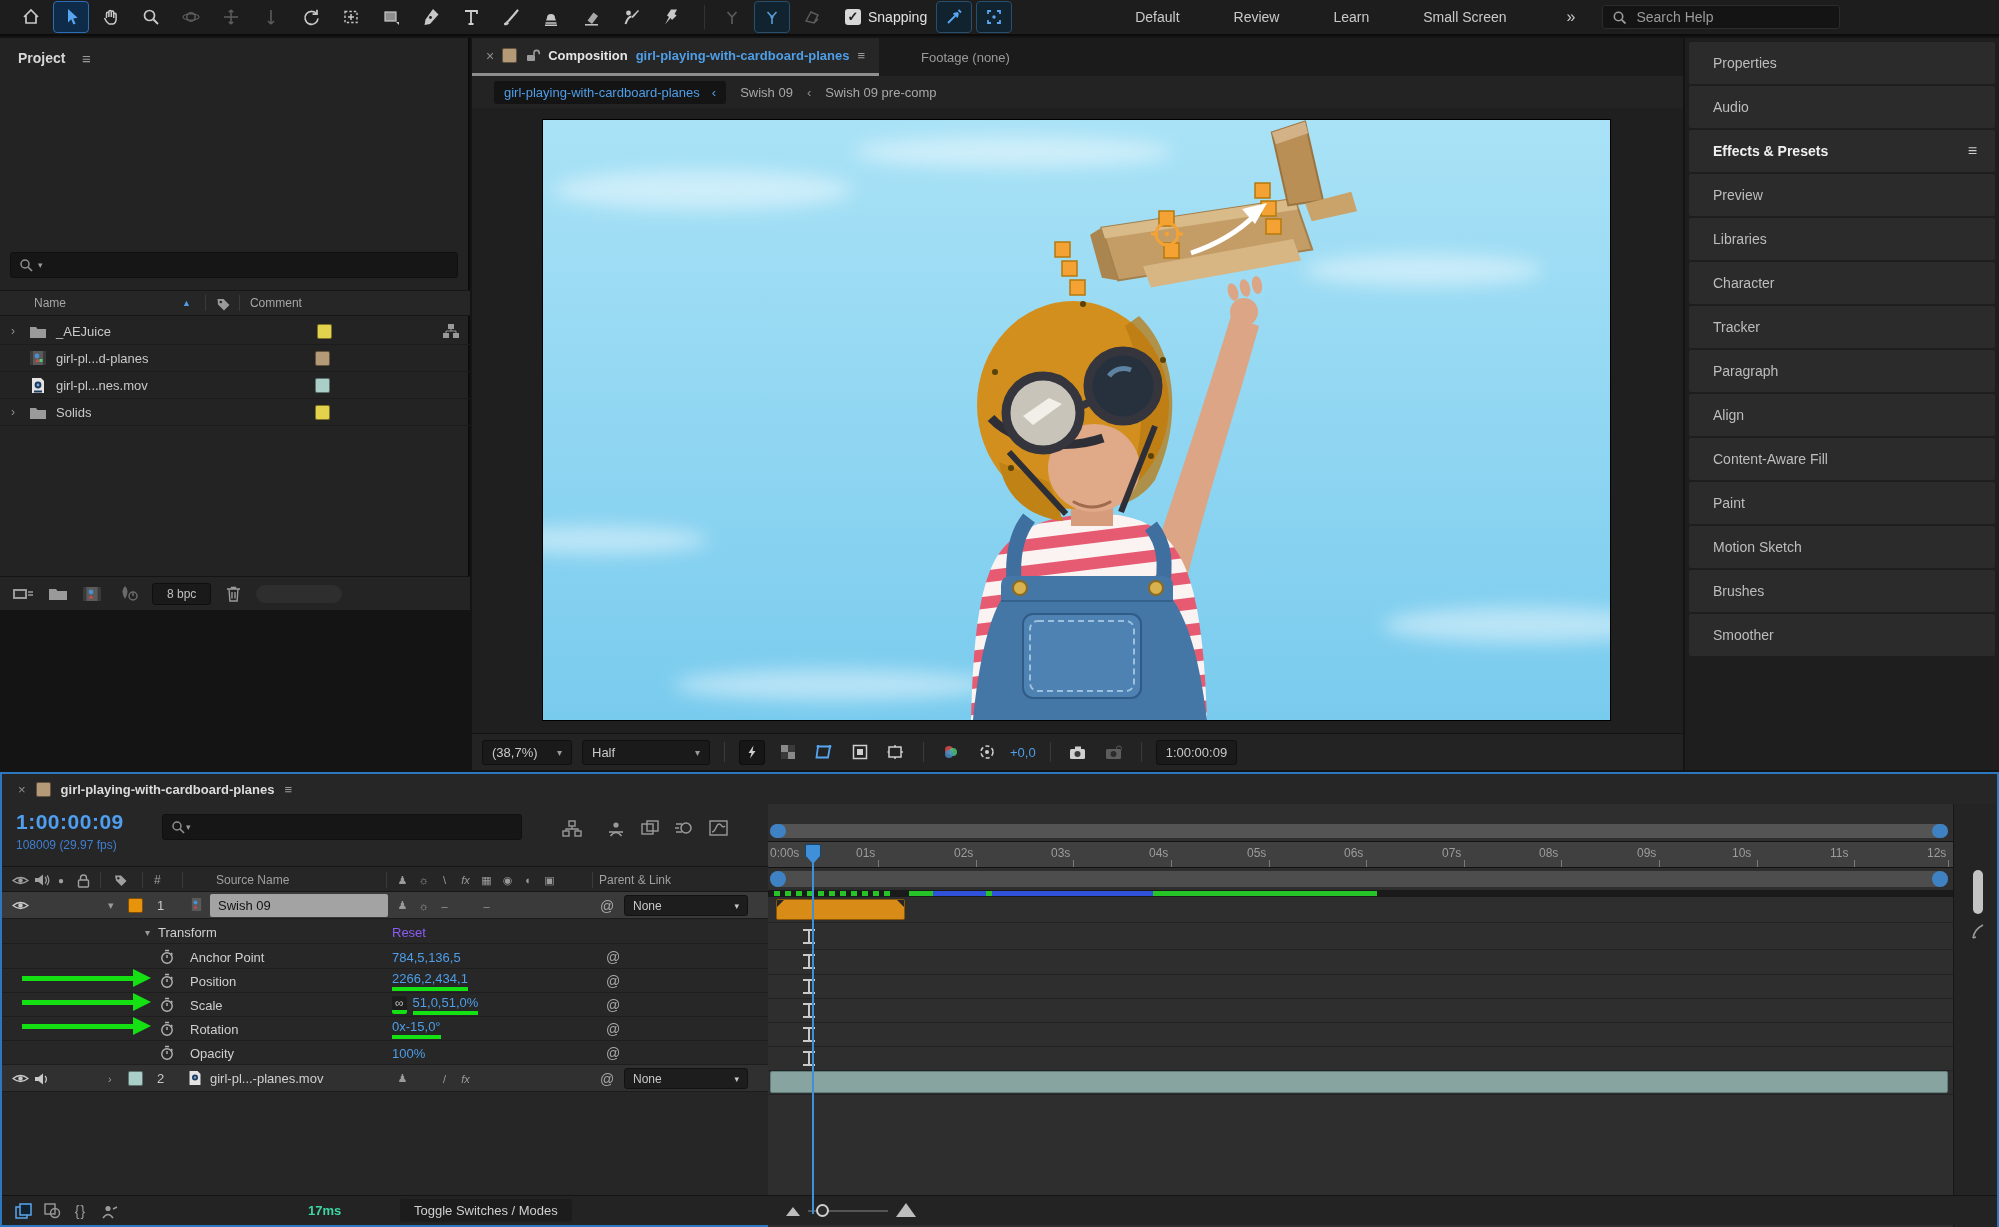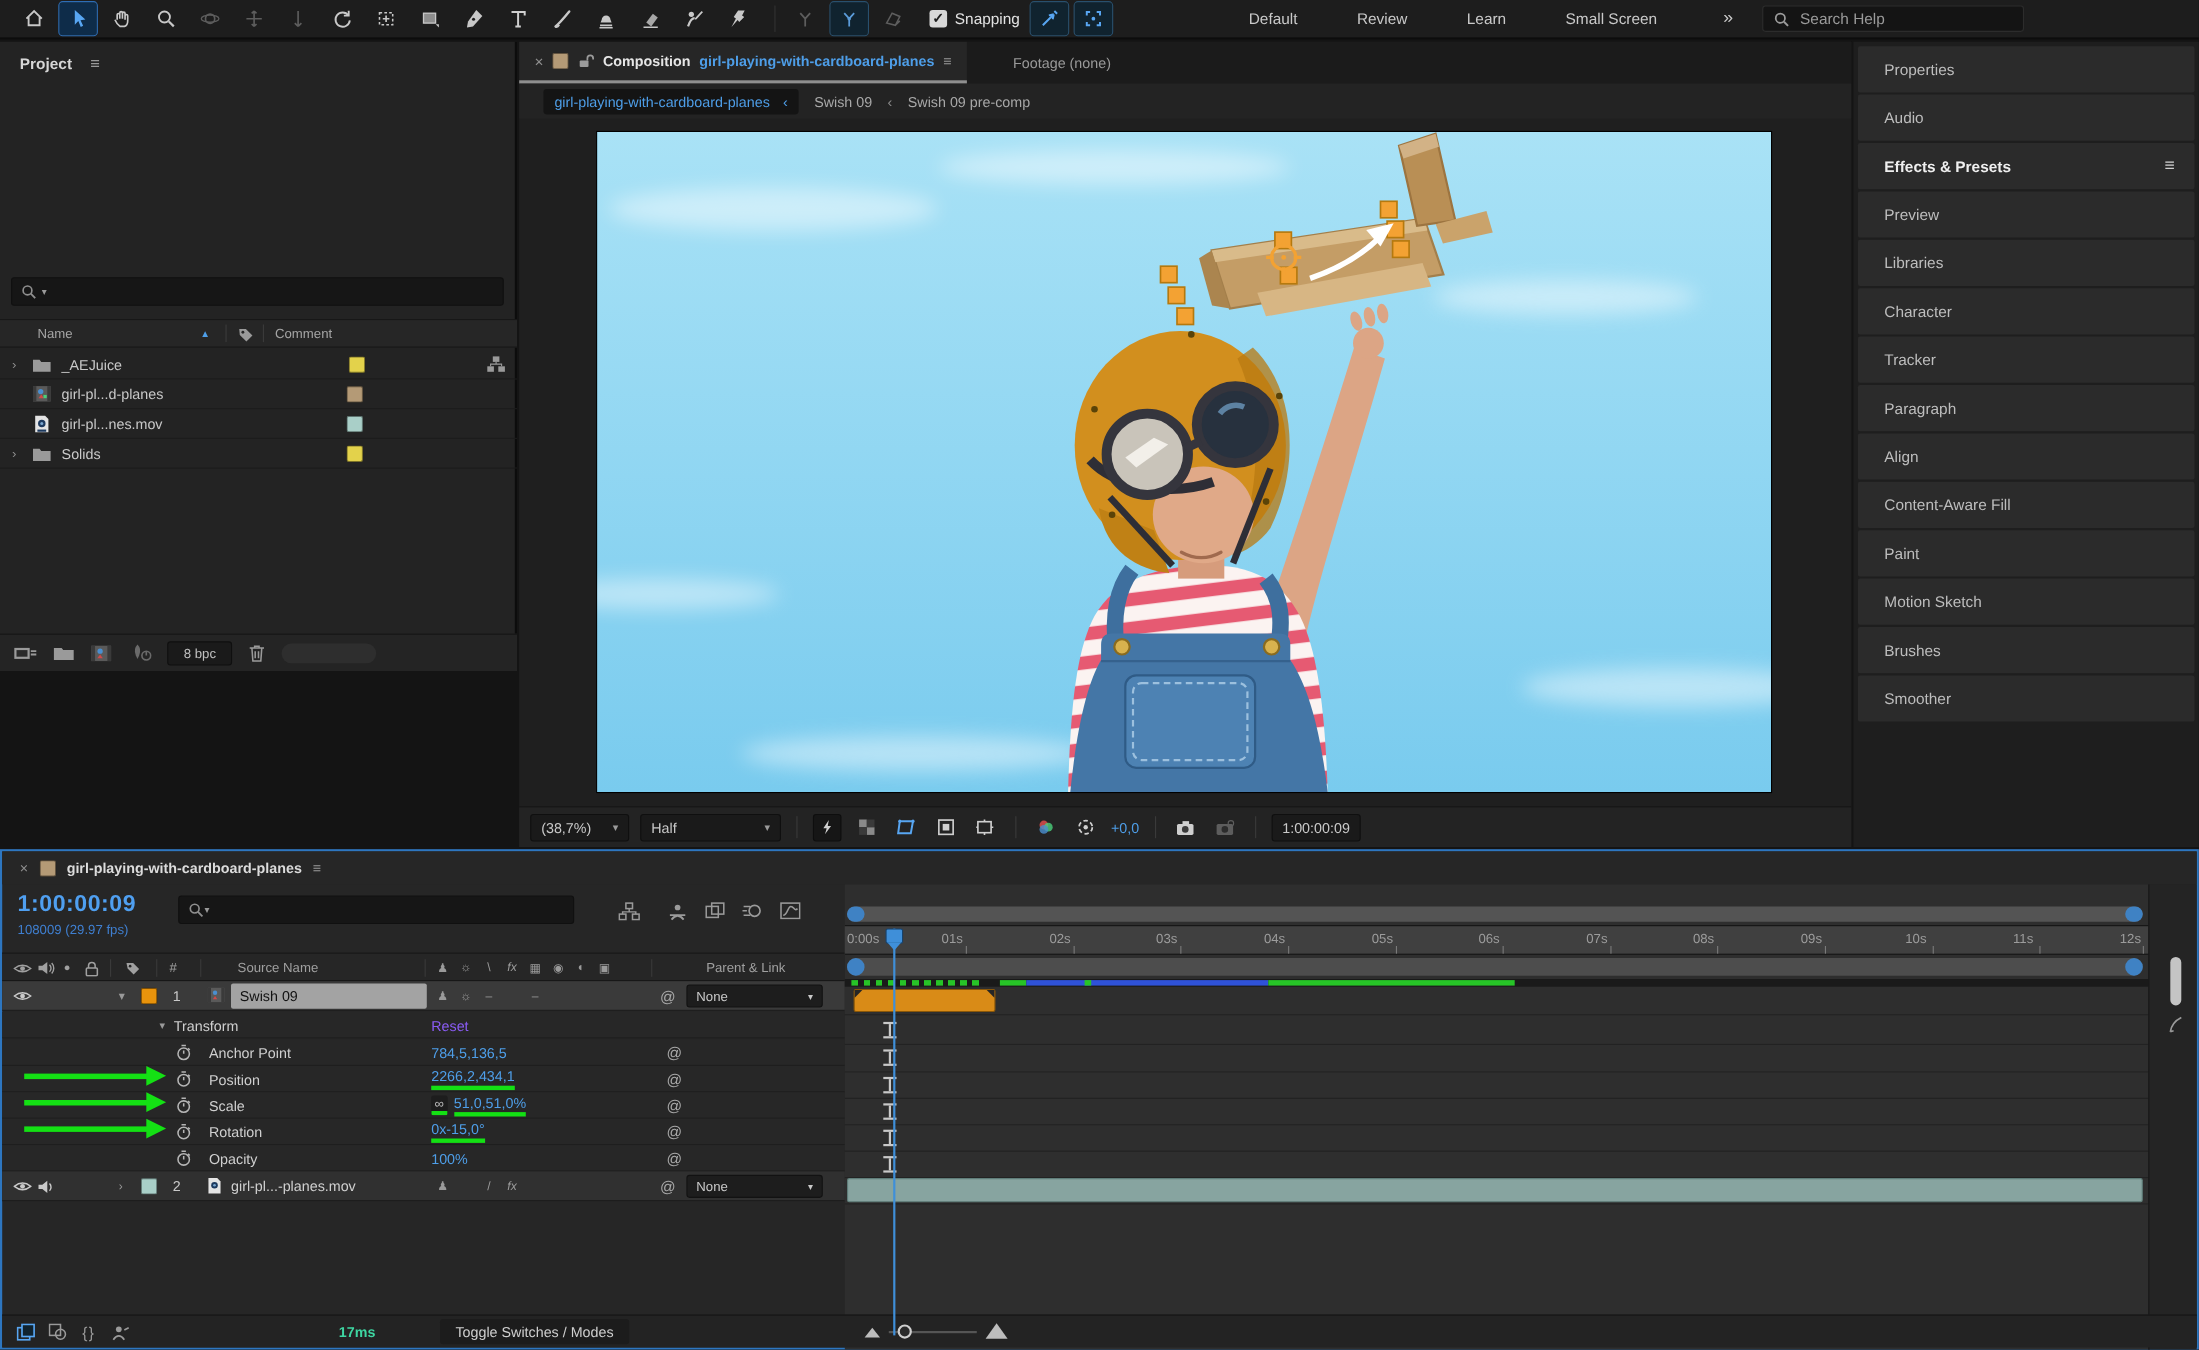--- a/index.html
+++ b/index.html
@@ -799,21 +799,21 @@
       <span class="colsep" style="left:384px"></span>
       <span class="switchglyph" style="left:390px; height:26px">♟</span>
       <span class="switchglyph" style="left:411px; height:26px">☼</span>
       <span class="switchglyph" style="left:432px; height:26px">\</span>
       <span class="switchglyph" style="left:453px; height:26px; font-style:italic">fx</span>
       <span class="switchglyph" style="left:474px; height:26px">▦</span>
       <span class="switchglyph" style="left:495px; height:26px">◉</span>
       <span class="switchglyph" style="left:516px; height:26px">◐</span>
       <span class="switchglyph" style="left:537px; height:26px">▣</span>
       <span class="colsep" style="left:590px"></span>
-      <span class="ch" style="left:640px">Parent &amp; Link</span>
+      <span class="ch" style="left:597px">Parent &amp; Link</span>
     </div>
 
     <div class="lrow sel" style="top:118px">
       <span class="ch" style="left:10px; height:27px">
         <svg width="17" height="13">
             <path d="M1 6.5 Q8.5 0.5 16 6.5 Q8.5 12.5 1 6.5 Z" stroke="#c9c9c9" stroke-width="1.3" fill="none"></path>
             <circle cx="8.5" cy="6.5" r="2.2" fill="#c9c9c9"></circle>
           </svg>
         </span>
       <span class="twirl2">▾</span>

